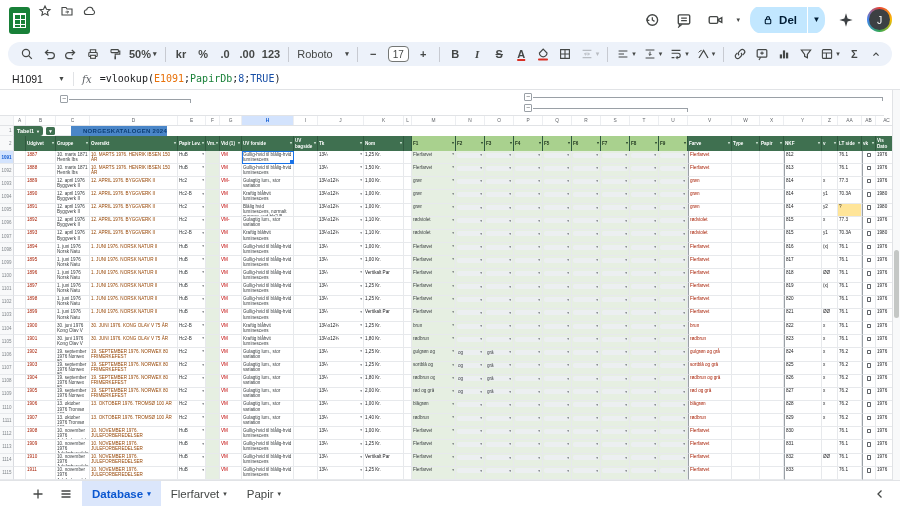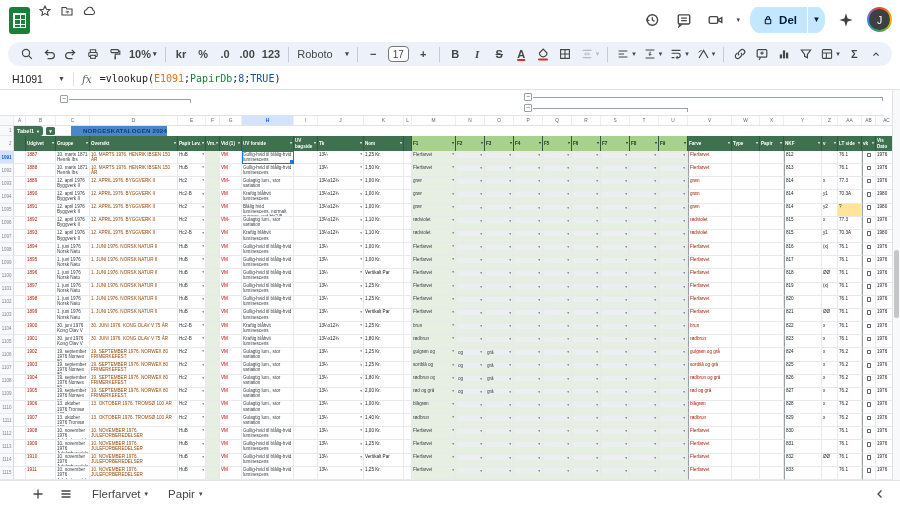--- a/index.html
+++ b/index.html
@@ -206,21 +206,21 @@
         </svg>
       </span>
       <span class="tbi">
         <svg width="14" height="14" viewBox="0 0 14 14">
           <rect x="3" y="2.6" width="7.4" height="3" rx="0.6" fill="none" stroke="currentColor" stroke-width="1.1"></rect>
           <path d="M10.4 4.1h1.4v3H7.2v2" fill="none" stroke="currentColor" stroke-width="1.1"></path>
           <rect x="6.4" y="9.1" width="1.6" height="3.2" fill="currentColor"></rect>
         </svg>
       </span>
       <span class="tbi txt">
-        <span>10%</span>
+        <span>50%</span>
         <span class="caret">▾</span>
       </span>
       <span class="tb-sep"></span>
       <span class="tbi txt">
         <span>kr</span>
       </span>
       <span class="tbi txt">
         <span>%</span>
       </span>
       <span class="tbi txt">
@@ -2764,20 +2764,24 @@
     <svg width="14" height="14" viewBox="0 0 14 14">
         <path d="M7 2.5v9M2.5 7h9" stroke="currentColor" stroke-width="1.3"></path>
       </svg>
     </span>
   <span class="tabbtn">
     <svg width="14" height="14" viewBox="0 0 14 14">
         <path d="M2.5 4h9M2.5 7h9M2.5 10h9" stroke="currentColor" stroke-width="1.3"></path>
       </svg>
     </span>
   <span id="sheet-tabs" style="display:flex;align-items:center">
+      <div class="sheettab active">
+        <span>Database</span>
+        <span class="caret">▾</span>
+      </div>
       <div class="sheettab">
         <span>Flerfarvet</span>
         <span class="caret">▾</span>
       </div>
       <div class="sheettab">
         <span>Papir</span>
         <span class="caret">▾</span>
       </div>
     </span>
   <span class="tabbtn" id="tab-scroll-left">

